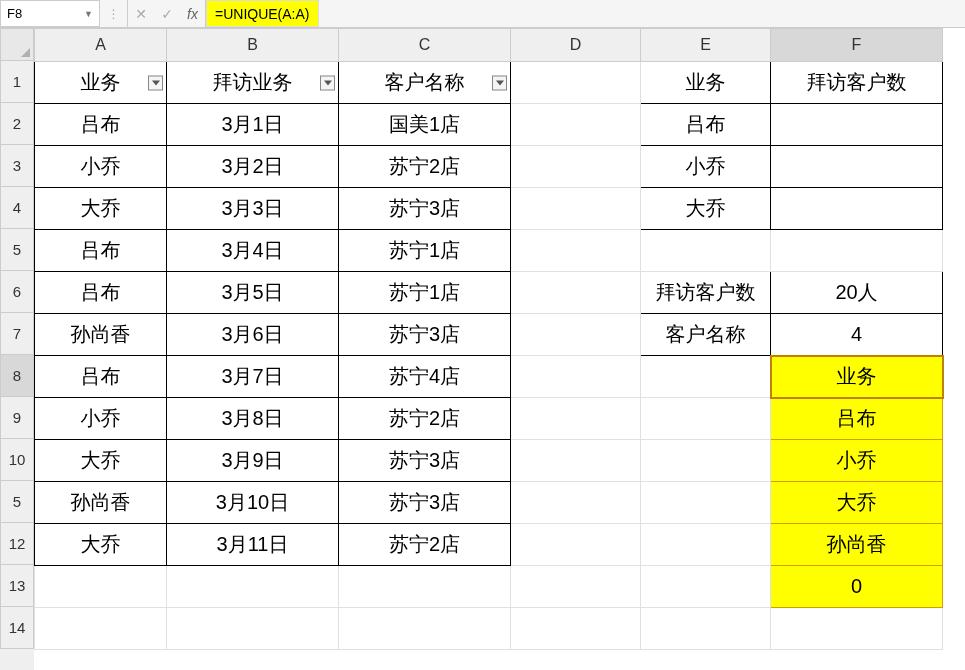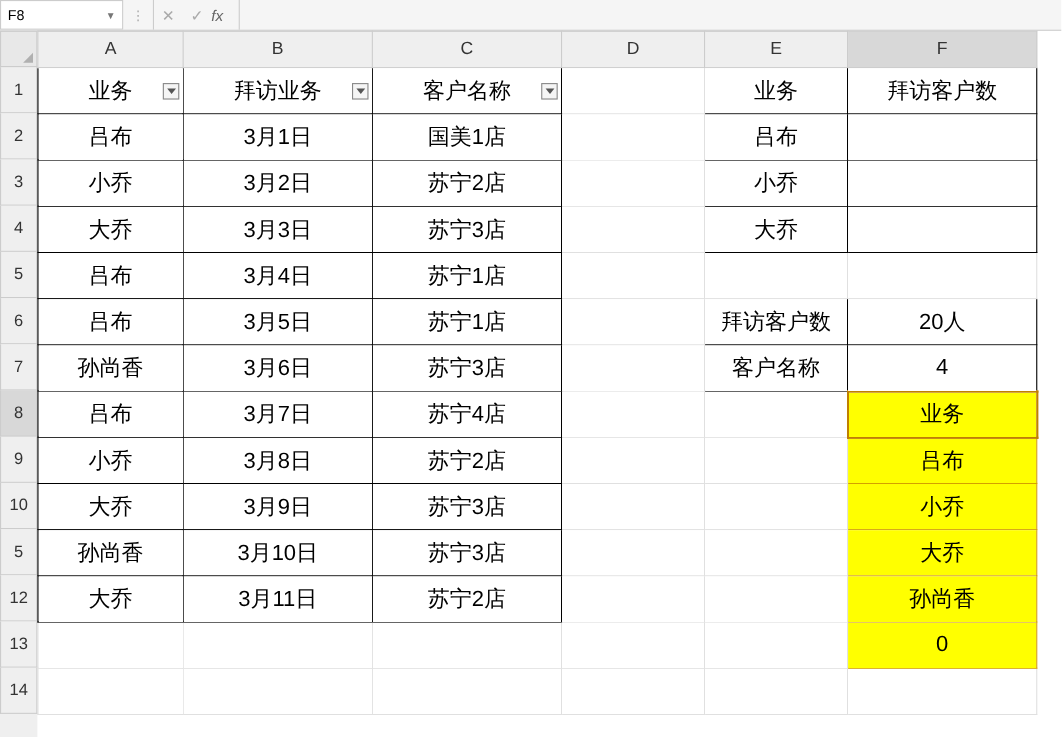--- a/index.html
+++ b/index.html
@@ -10,21 +10,21 @@
     overflow: hidden;
   }
   .formula-bar {
     display: flex;
     align-items: center;
     height: 28px;
     border-bottom: 1px solid #ccc;
     background: #f5f5f5;
   }
   .name-box {
-    width: 112px;
+    width: 100px;
     height: 100%;
     border: 1px solid #ccc;
     background: #fff;
     display: flex;
     align-items: center;
     padding: 0 6px;
     font-size: 13px;
     justify-content: space-between;
   }
   .name-box .dd {
@@ -36,21 +36,21 @@
     border-right:1px solid #ccc;
     color:#aaa;font-size:12px;
   }
   .fx-cancel, .fx-enter {
     width:26px;height:100%;
     display:flex;align-items:center;justify-content:center;
     color:#aaa;font-size:14px;
   }
   .fx-label {
     width:26px;height:100%;
-    display:flex;align-items:center;justify-content:flex-start;
+    display:flex;align-items:center;justify-content:center;
     color:#666;font-style:italic;font-size:14px;
     border-right:1px solid #ccc;
   }
   .formula-input {
     flex:0 0 auto;
     height:100%;
     background:#ffff00;
     padding:0 8px;
     display:flex;align-items:center;
     font-size:14px;
@@ -152,20 +152,23 @@
   <div class="name-box">
     <span>F8</span>
     <span class="dd">▼</span>
   </div>
   <div class="fx-sep">⋮</div>
   <div class="fx-cancel">✕</div>
   <div class="fx-enter">✓</div>
   <div class="fx-label">
       <span>fx</span>
     </div>
+  <div class="formula-input">
+    <span>=UNIQUE(A:A)</span>
+  </div>
 </div>
 
 <div class="sheet-area">
   <div class="row-headers">
     <div class="corner"></div>
     <div class="rowh">
         <span>1</span>
       </div>
     <div class="rowh">
         <span>2</span>

